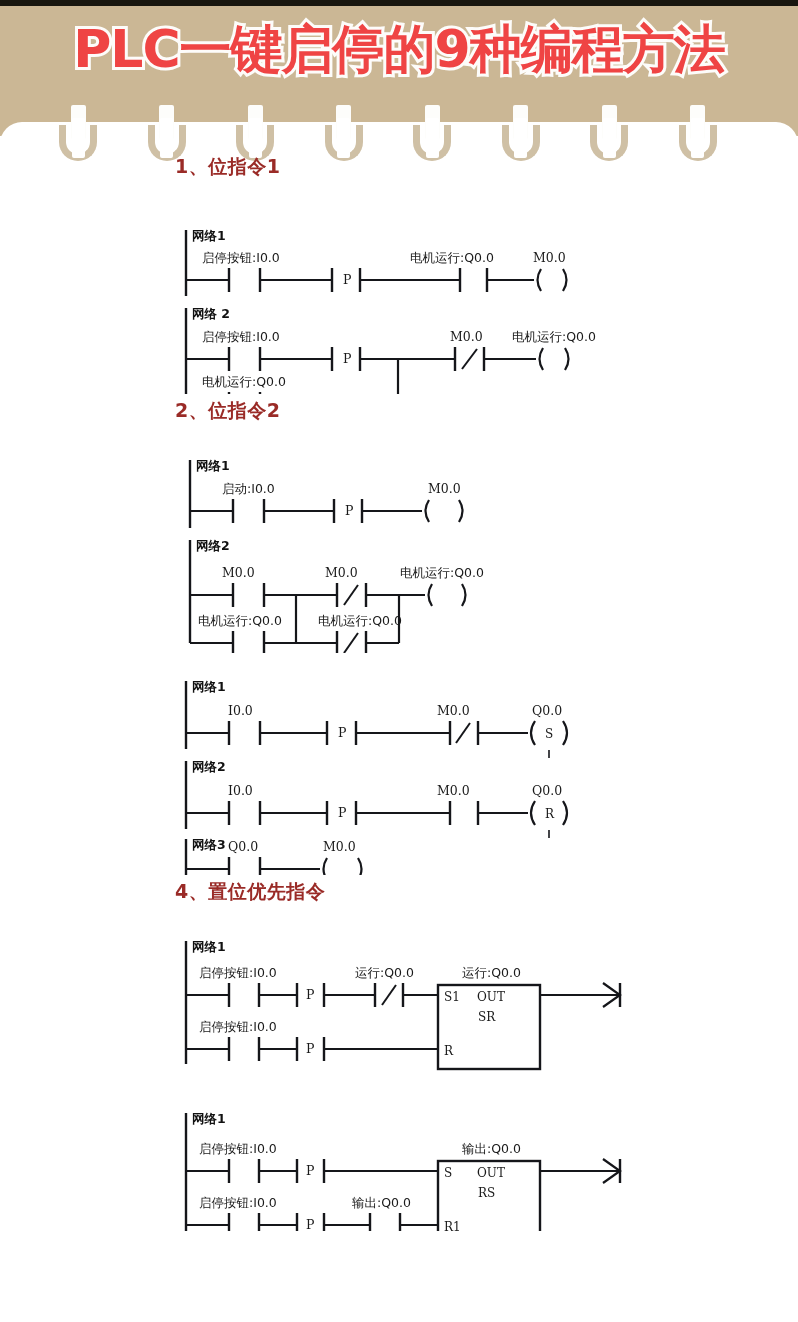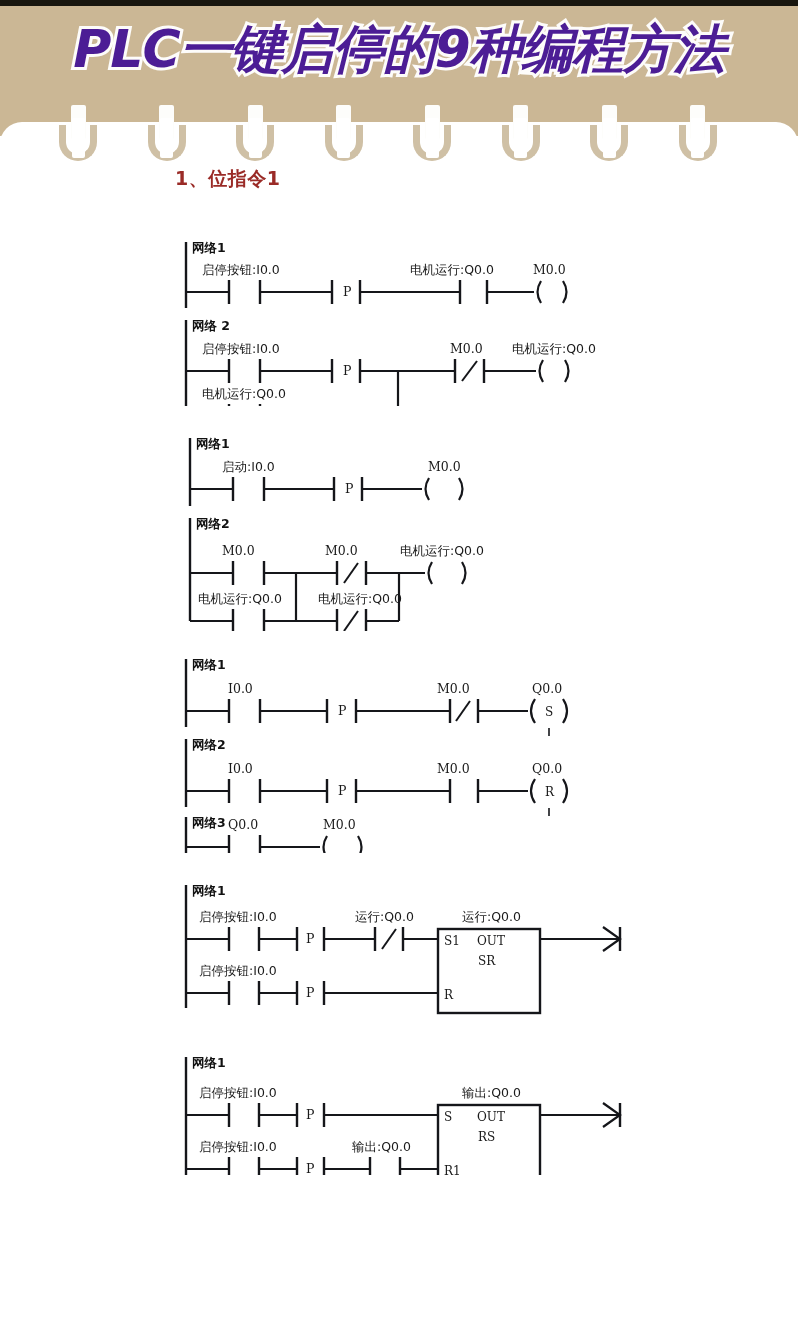--- a/index.html
+++ b/index.html
@@ -19,26 +19,25 @@
     z-index:1;
   }
   #title{
     position:absolute;left:0;top:13px;width:798px;height:72px;
     text-align:center;
     font-family:"DejaVu Sans","Liberation Sans",sans-serif;
     font-weight:bold;
     font-size:52px;
     line-height:72px;
     letter-spacing:-1px;
-    color:#4c1d95;
+    color:#ef4444;
     white-space:nowrap;
     -webkit-text-stroke:6px #fdfcfa;
     paint-order:stroke fill;
     z-index:3;
-    font-style:italic;
   }
   #page{
     position:absolute;left:0;top:122px;width:798px;height:1200px;
     background:#ffffff;
     border-top-left-radius:22px;
     border-top-right-radius:22px;
     z-index:2;
   }
   .ring-stub{
     position:absolute;top:105px;width:15px;height:34px;background:#fdfdfb;z-index:4;
@@ -59,21 +58,21 @@
   }
   #content{
     position:absolute;left:0;top:150px;width:798px;z-index:7;
   }
   .section{position:relative;}
   .sec-title{
     color:#9a2b27;
     font-family:"DejaVu Sans","Liberation Sans",sans-serif;
     font-weight:bold;
     font-size:19px;
-    margin:16px 0 4px 175px;
+    margin:4px 0 4px 175px;
     letter-spacing:0.5px;
   }
   .diagram{display:block;margin-left:0;}
   svg text{font-family:"DejaVu Serif","Liberation Serif",serif;fill:#1a1a1a;}
   .lbl{font-size:12.5px;}
   .lbl-cn{font-family:"DejaVu Sans","Liberation Sans",sans-serif;font-size:12.5px;}
   .netlbl{font-family:"DejaVu Sans","Liberation Sans",sans-serif;font-size:12.5px;font-weight:bold;fill:#111;}
   .inblk{font-size:12px;}
   line,path,rect.blk{stroke:#15161a;}
 </style>
@@ -166,20 +165,21 @@
       <line x1="398" y1="175" x2="398" y2="220" stroke-width="2.2"></line>
       <line x1="186" y1="220" x2="229" y2="220" stroke-width="2"></line>
       <line x1="229" y1="208" x2="229" y2="232" stroke-width="2.4"></line>
       <line x1="260" y1="208" x2="260" y2="232" stroke-width="2.4"></line>
       <line x1="260" y1="220" x2="398" y2="220" stroke-width="2"></line>
       <text class="lbl-cn" x="202" y="202">电机运行:Q0.0</text>
     </svg>
   </div>
 
   <div class="section">
+    <div class="sec-title">2、位指令2</div>
     <svg class="diagram" width="798" height="225" viewBox="0 0 798 225">
 
       <text class="netlbl" x="196" y="42">网络1</text>
       <line x1="190" y1="32" x2="190" y2="100" stroke-width="2.4"></line>
       <line x1="190" y1="83" x2="233" y2="83" stroke-width="2"></line>
       <line x1="233" y1="71" x2="233" y2="95" stroke-width="2.4"></line>
       <text class="lbl-cn" x="222" y="65">启动:I0.0</text>
       <line x1="264" y1="71" x2="264" y2="95" stroke-width="2.4"></line>
       <line x1="264" y1="83" x2="334" y2="83" stroke-width="2"></line>
       <line x1="334" y1="71" x2="334" y2="95" stroke-width="2.4"></line>
@@ -276,20 +276,21 @@
       <text class="lbl" x="228" y="198">Q0.0</text>
       <line x1="260" y1="204" x2="260" y2="228" stroke-width="2.4"></line>
       <line x1="260" y1="216" x2="320" y2="216" stroke-width="2"></line>
       <path d="M 327 205 Q 320 216 327 227" fill="none" stroke-width="2.2"></path>
       <path d="M 358 205 Q 365 216 358 227" fill="none" stroke-width="2.2"></path>
       <text class="lbl" x="323" y="198">M0.0</text>
     </svg>
   </div>
 
   <div class="section">
+    <div class="sec-title">4、置位优先指令</div>
     <svg class="diagram" width="798" height="172" viewBox="0 0 798 172">
       <text class="netlbl" x="192" y="42">网络1</text>
       <line x1="186" y1="32" x2="186" y2="155" stroke-width="2.4"></line>
 
       <line x1="186" y1="86" x2="229" y2="86" stroke-width="2"></line>
       <line x1="229" y1="74" x2="229" y2="98" stroke-width="2.4"></line>
       <text class="lbl-cn" x="199" y="68">启停按钮:I0.0</text>
       <line x1="259" y1="74" x2="259" y2="98" stroke-width="2.4"></line>
       <line x1="259" y1="86" x2="297" y2="86" stroke-width="2"></line>
       <line x1="297" y1="74" x2="297" y2="98" stroke-width="2.4"></line>

